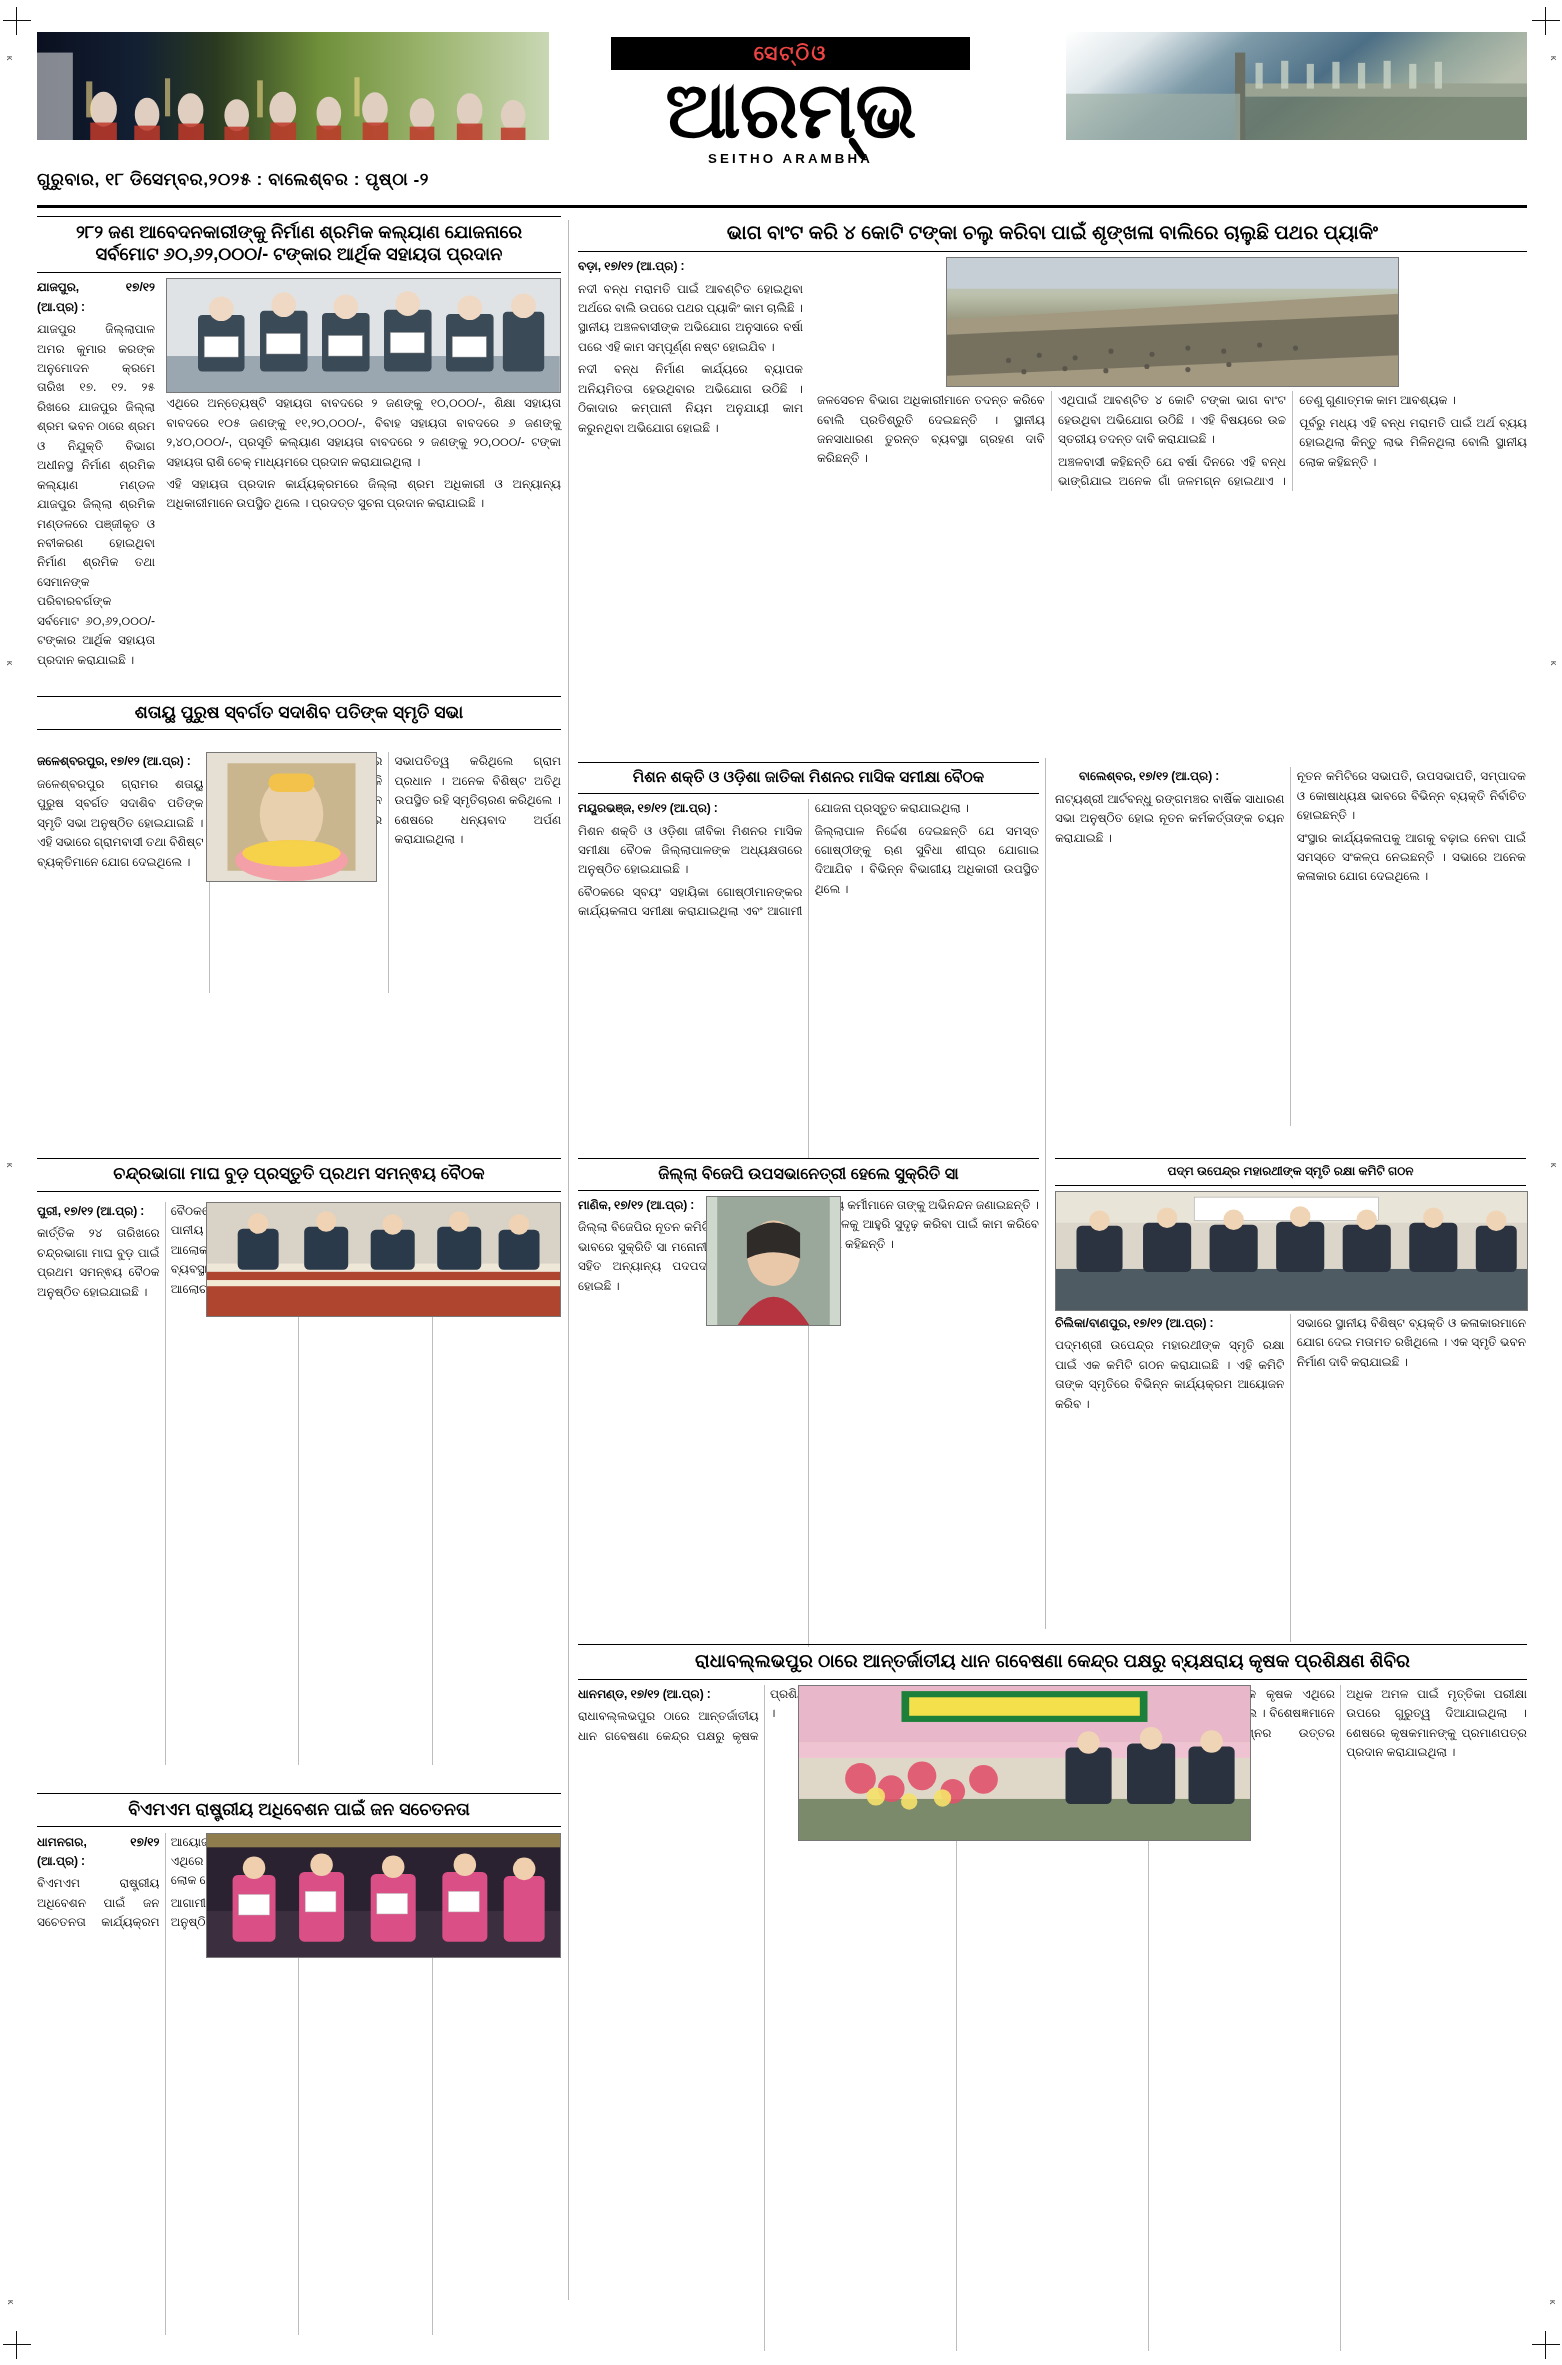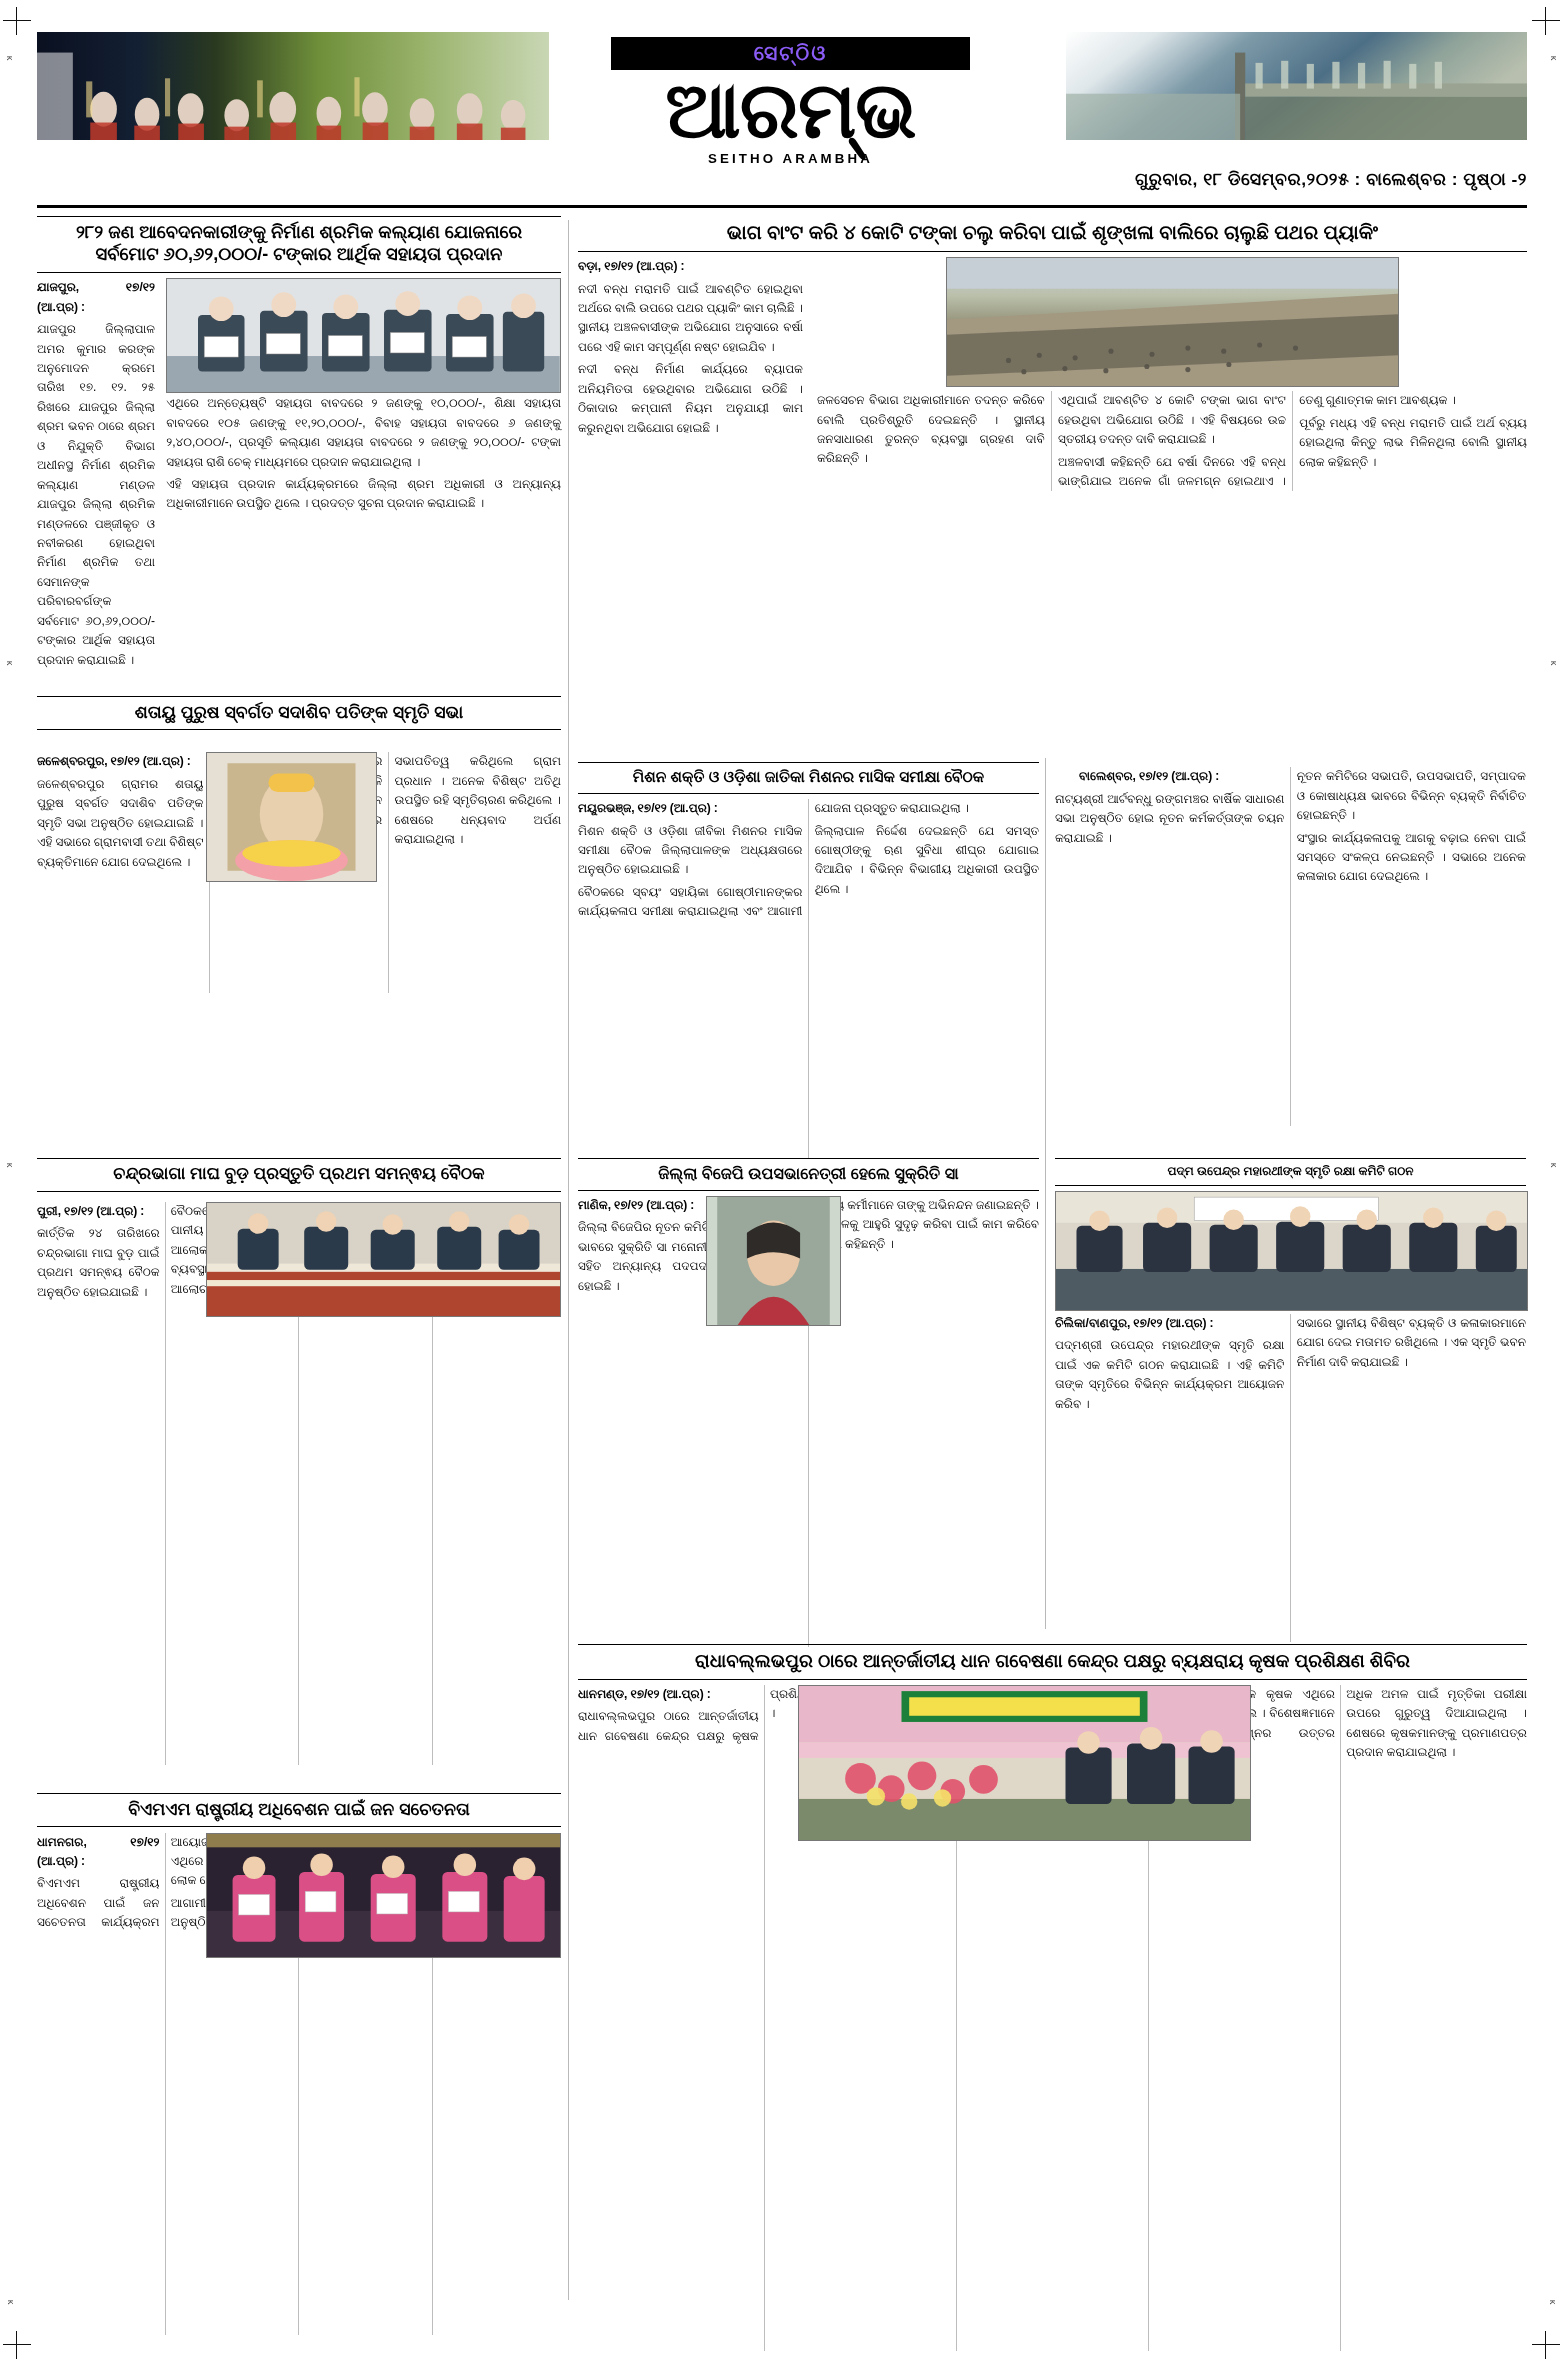--- a/index.html
+++ b/index.html
@@ -33,31 +33,31 @@
   .sm8{right:7.2px;bottom:61px;}
 
   
   .masthead{position:absolute;left:37px;top:32px;width:1490px;height:143px;}
   .mh-photo{position:absolute;top:0;height:108px;overflow:hidden;}
   .mh-left{left:0;width:512px;}
   .mh-right{right:0;width:461px;}
   .ph{width:100%;height:100%;display:block;}
   .mh-center{position:absolute;left:574px;top:5.1px;width:359px;text-align:center;}
   .mh-kicker{
-     background:#000;color:#8b5cf6;font-weight:bold;font-size:20.5px;
+     background:#000;color:#ef4444;font-weight:bold;font-size:20.5px;
      line-height:27px;letter-spacing:2px;padding:2px 0 4.1px;
      font-family:"Liberation Sans",sans-serif;
   }
   .mh-title{
      font-size:78px;line-height:77px;font-weight:bold;letter-spacing:-1px;
      margin-top:2px;font-family:"Liberation Sans",sans-serif;
   }
   .mh-sub{font-size:13.3px;letter-spacing:3.1px;font-weight:bold;margin-top:2px;}
   .dateline{
-    position:absolute;left:0;top:137px;width:1490px;text-align:right;
+    position:absolute;left:0;top:137px;width:1490px;text-align:left;
     font-size:17.4px;font-weight:bold;letter-spacing:0.5px;
   }
   .rule-thick{position:absolute;left:37px;top:205px;width:1490px;height:2.6px;background:#000;}
 
   
   .hl{
      font-weight:bold;text-align:center;line-height:1.22;
      border-top:1.5px solid #000;border-bottom:1.5px solid #000;
      padding:5.1px 3.1px 6.1px;box-sizing:border-box;
   }

